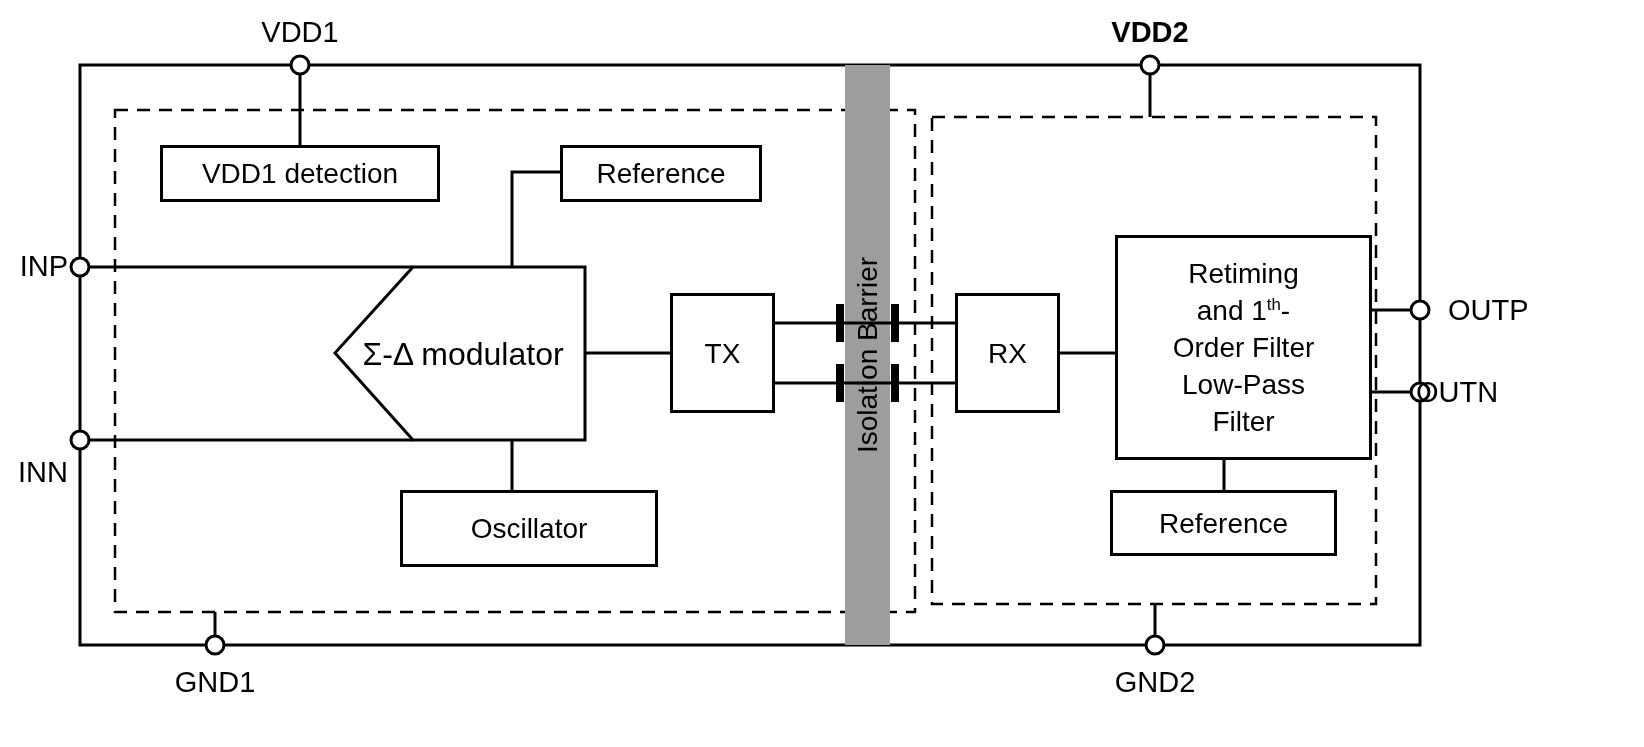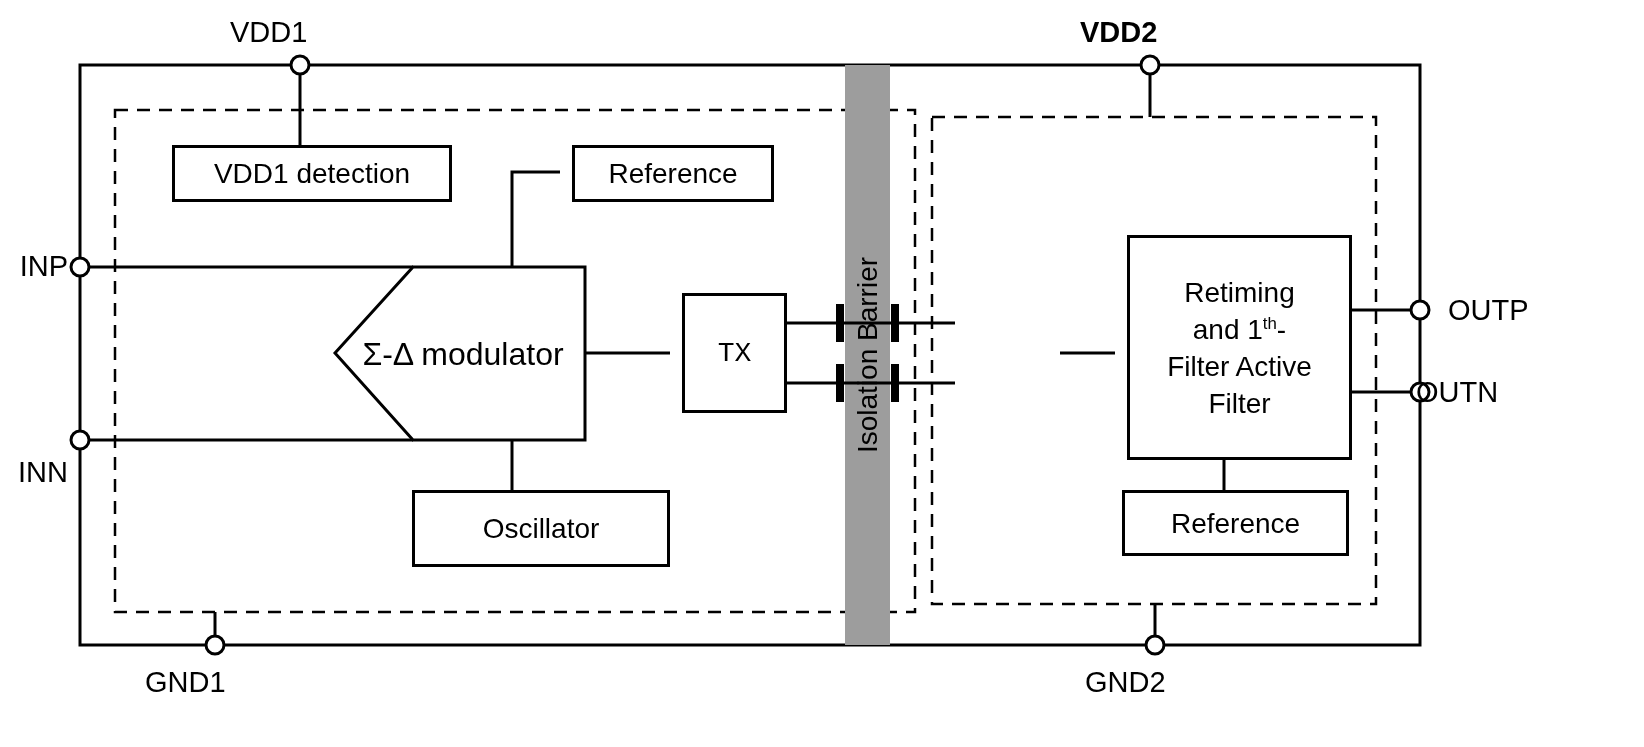--- a/index.html
+++ b/index.html
@@ -24,29 +24,28 @@
     position: absolute;
     border: 3px solid #000;
     background: #fff;
     display: flex;
     align-items: center;
     justify-content: center;
     text-align: center;
     font-size: 28px;
     line-height: 1.25;
     z-index: 2;
-    margin-left: 12px;
   }
   .lbl {
     position: absolute;
     font-size: 29px;
     z-index: 2;
     white-space: nowrap;
   }
-  .lbl.center { }
+  .lbl.center { text-align: center; }
   .lbl.right  { text-align: right; }
   .mod-label {
     position: absolute;
     left: 348px; top: 336px; width: 230px;
     text-align: center;
     font-size: 32px;
     z-index: 2;
     white-space: nowrap;
   }
   .barrier-label {
@@ -125,30 +124,34 @@
   <div class="block" style="left:560px; top:145px; width:202px; height:57px;">
     <span>Reference</span>
   </div>
 
   <div class="mod-label">Σ-Δ modulator</div>
 
   <div class="block" style="left:400px; top:490px; width:258px; height:77px;">
     <span>Oscillator</span>
   </div>
 
-  <div class="block" style="left:670px; top:293px; width:105px; height:120px;font-family:Liberation Mono, monospace;">
+  <div class="block" style="left:670px; top:293px; width:105px; height:120px;">
     <span>TX</span>
   </div>
 
+  <div class="block" style="left:955px; top:293px; width:105px; height:120px;">
+    <span>RX</span>
+  </div>
 
-  <div class="block" style="left:1115px; top:235px; width:225px; height:225px;">
+  <div class="block" style="left:1115px; top:235px; width:257px; height:225px;">
     <div class="filter-text">
       <div>Retiming</div>
       <div><span>and 1</span><sup>th</sup><span>-</span></div>
-      <div>Filter Active</div>
+      <div>Order Filter</div>
+      <div>Low-Pass</div>
       <div>Filter</div>
     </div>
   </div>
 
   <div class="block" style="left:1110px; top:490px; width:227px; height:66px;">
     <span>Reference</span>
   </div>
 
   <div class="barrier-label">
     <span>Isolation Barrier</span>

